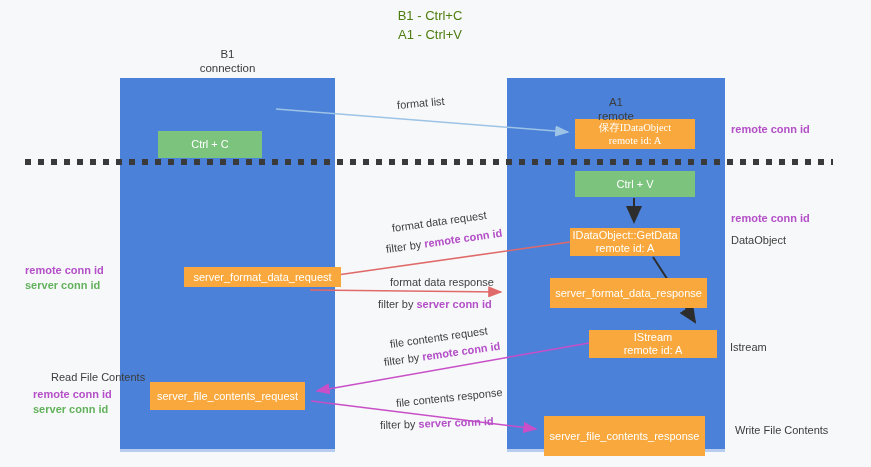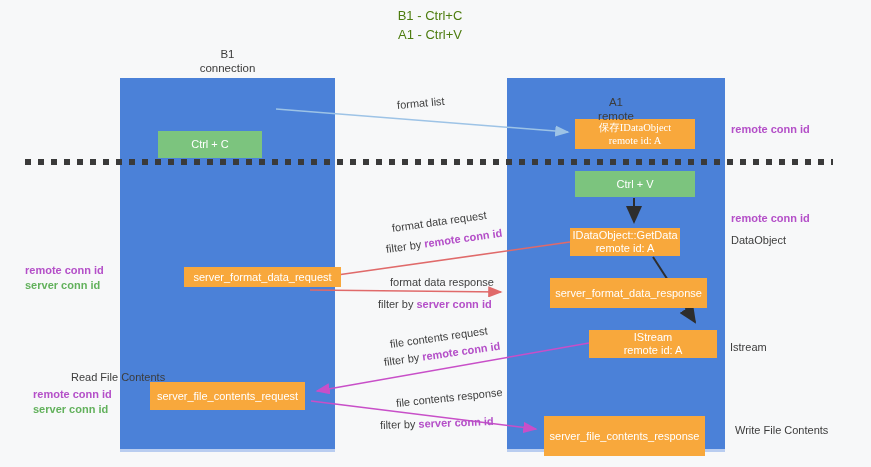--- a/index.html
+++ b/index.html
@@ -143,21 +143,21 @@
 
   <div class="flow-label" style="left:396px;top:397px;transform:rotate(-6deg);">file contents response</div>
   <div class="flow-label" style="left:380px;top:419px;transform:rotate(-2deg);">
     <span class="filter-prefix">filter by</span><span class="purple">server conn id</span>
   </div>
 
   <div class="side-label" style="left:25px;top:263px;">
     <div class="purple">remote conn id</div>
     <div class="greentxt">server conn id</div>
   </div>
-  <div class="side-label dark" style="left:44px;top:370px;padding-left:27px;">Read File Contents</div>
+  <div class="side-label dark" style="left:24px;top:370px;padding-left:27px;">Read File Contents</div>
   <div class="side-label" style="left:33px;top:387px;">
     <div class="purple">remote conn id</div>
     <div class="greentxt">server conn id</div>
   </div>
 
   <div class="side-label purple" style="left:731px;top:122px;">remote conn id</div>
   <div class="side-label purple" style="left:731px;top:211px;">remote conn id</div>
   <div class="side-label dark" style="left:731px;top:233px;">DataObject</div>
   <div class="side-label dark" style="left:730px;top:340px;">Istream</div>
   <div class="side-label dark" style="left:735px;top:423px;">Write File Contents</div>

